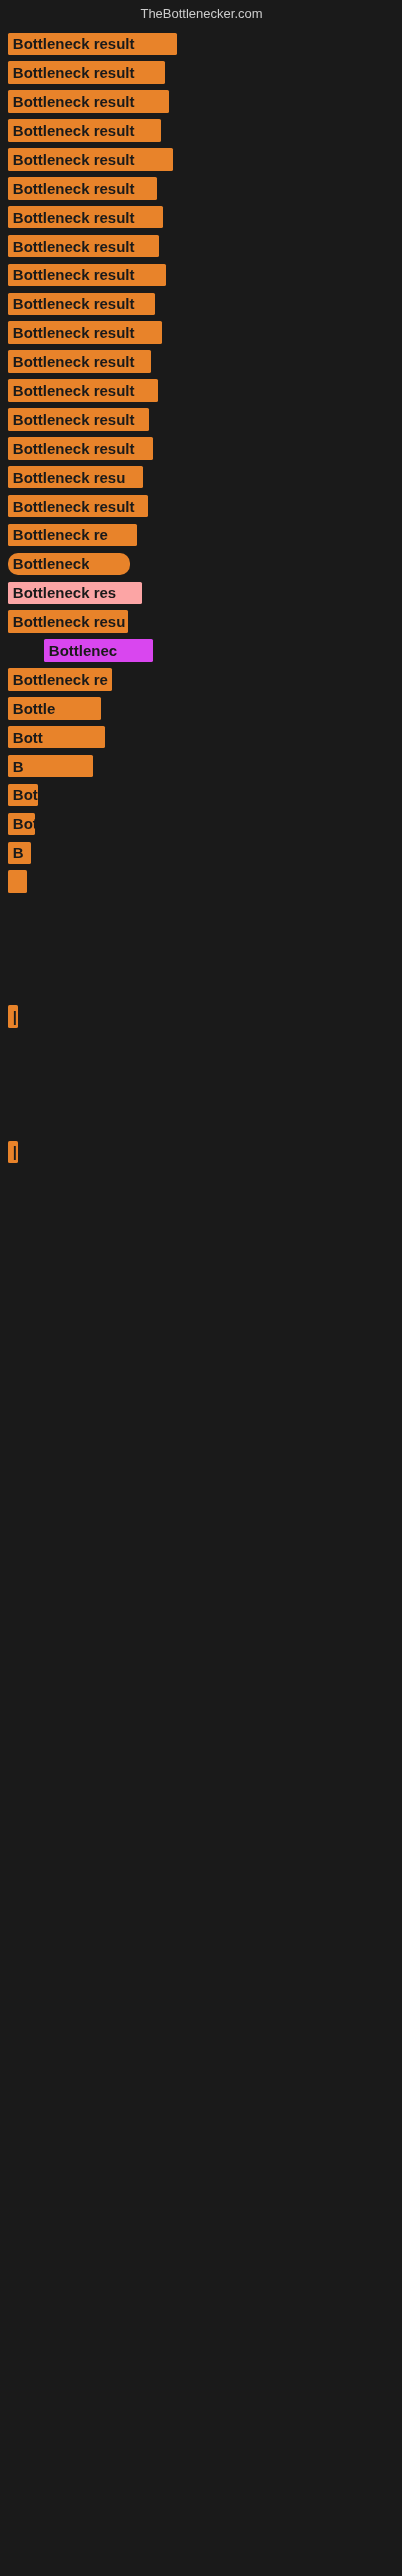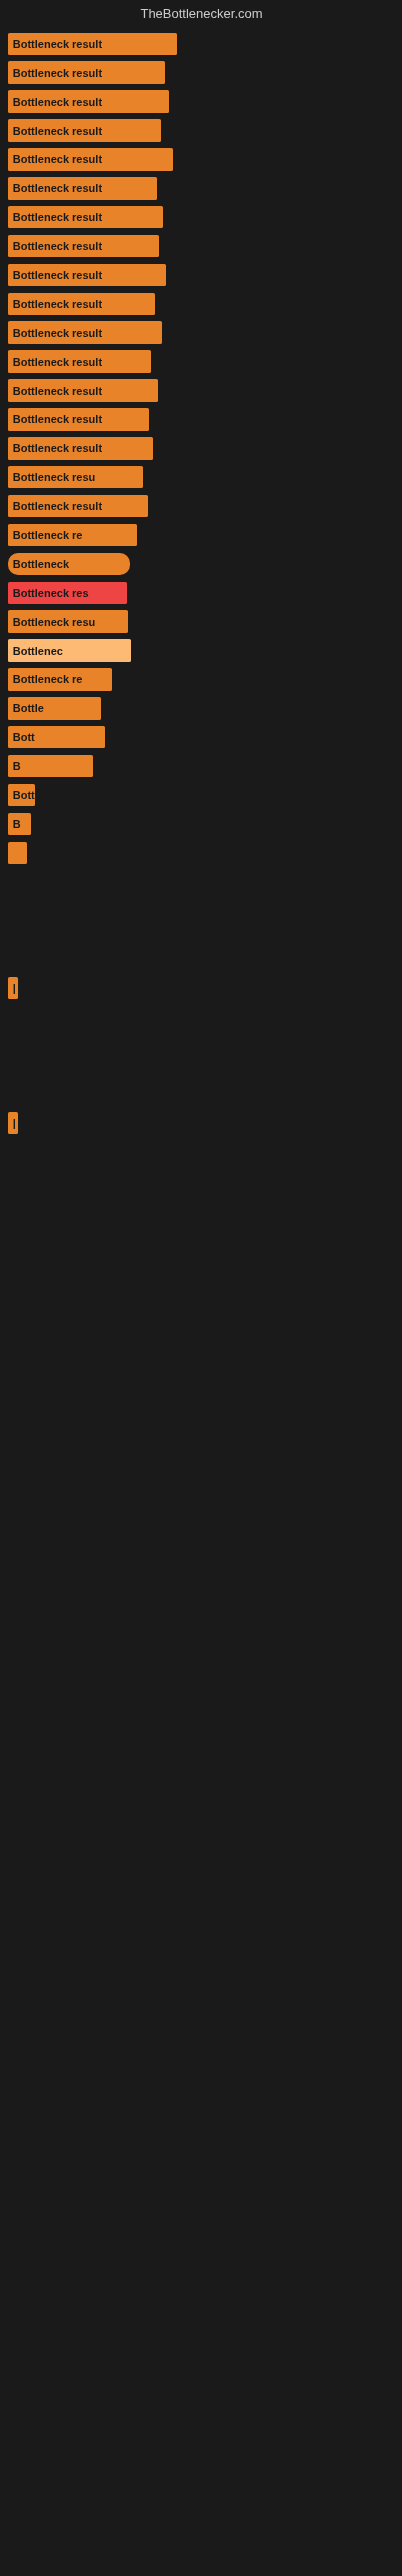--- a/index.html
+++ b/index.html
@@ -37,21 +37,21 @@
       background-color: #e8832a;
       height: 22.5px;
       display: flex;
       align-items: center;
       padding-left: 4.8px;
       border-radius: 1.6px;
     }
 
     .bar-label {
       color: #1a1a1a;
-      font-size: 11px;
+      font-size: 15px;
       font-weight: bold;
       white-space: nowrap;
       overflow: hidden;
     }
 
     
     .bar-row:nth-child(1) .bar  { width: 169px; }
     .bar-row:nth-child(2) .bar  { width: 157px; }
     .bar-row:nth-child(3) .bar  { width: 161px; }
     .bar-row:nth-child(4) .bar  { width: 153px; }
@@ -191,31 +191,31 @@
       <div class="bar" style="width: 129px; background-color: rgb(232, 131, 42);">
         <span class="bar-label" style="color: rgb(26, 26, 26);">Bottleneck re</span>
       </div>
     </div>
     <div class="bar-row">
       <div class="bar" style="width: 122px; background-color: rgb(232, 131, 42);">
         <span class="bar-label" style="color: rgb(26, 26, 26);">Bottleneck</span>
       </div>
     </div>
     <div class="bar-row">
-      <div class="bar" style="width: 119px; background-color: #ef4444;">
+      <div class="bar" style="width: 134px; background-color: #fca5a5;">
         <span class="bar-label" style="color: rgb(26, 26, 26);">Bottleneck res</span>
       </div>
     </div>
     <div class="bar-row">
       <div class="bar" style="width: 120px; background-color: rgb(232, 131, 42);">
         <span class="bar-label" style="color: rgb(26, 26, 26);">Bottleneck resu</span>
       </div>
     </div>
     <div class="bar-row">
-      <div class="bar" style="width: 123px; background-color: #fdba74;">
+      <div class="bar" style="width: 109px; background-color: #d946ef; margin-left: 36px;">
         <span class="bar-label" style="color: rgb(26, 26, 26);">Bottlenec</span>
       </div>
     </div>
     <div class="bar-row">
       <div class="bar" style="width: 104px; background-color: rgb(232, 131, 42);">
         <span class="bar-label" style="color: rgb(26, 26, 26);">Bottleneck re</span>
       </div>
     </div>
     <div class="bar-row">
       <div class="bar" style="width: 93px; background-color: rgb(232, 131, 42);">
@@ -226,20 +226,25 @@
       <div class="bar" style="width: 97px; background-color: rgb(232, 131, 42);">
         <span class="bar-label" style="color: rgb(26, 26, 26);">Bott</span>
       </div>
     </div>
     <div class="bar-row">
       <div class="bar" style="width: 85px; background-color: rgb(232, 131, 42);">
         <span class="bar-label" style="color: rgb(26, 26, 26);">B</span>
       </div>
     </div>
     <div class="bar-row">
+      <div class="bar" style="width: 30px; background-color: rgb(232, 131, 42);">
+        <span class="bar-label" style="color: rgb(26, 26, 26);">Bot</span>
+      </div>
+    </div>
+    <div class="bar-row">
       <div class="bar" style="width: 26.6px; background-color: rgb(232, 131, 42);">
         <span class="bar-label" style="color: rgb(26, 26, 26);">Bottlen</span>
       </div>
     </div>
     <div class="bar-row">
       <div class="bar" style="width: 22.5px; background-color: rgb(232, 131, 42);">
         <span class="bar-label" style="color: rgb(26, 26, 26);">B</span>
       </div>
     </div>
     <div class="bar-row">

